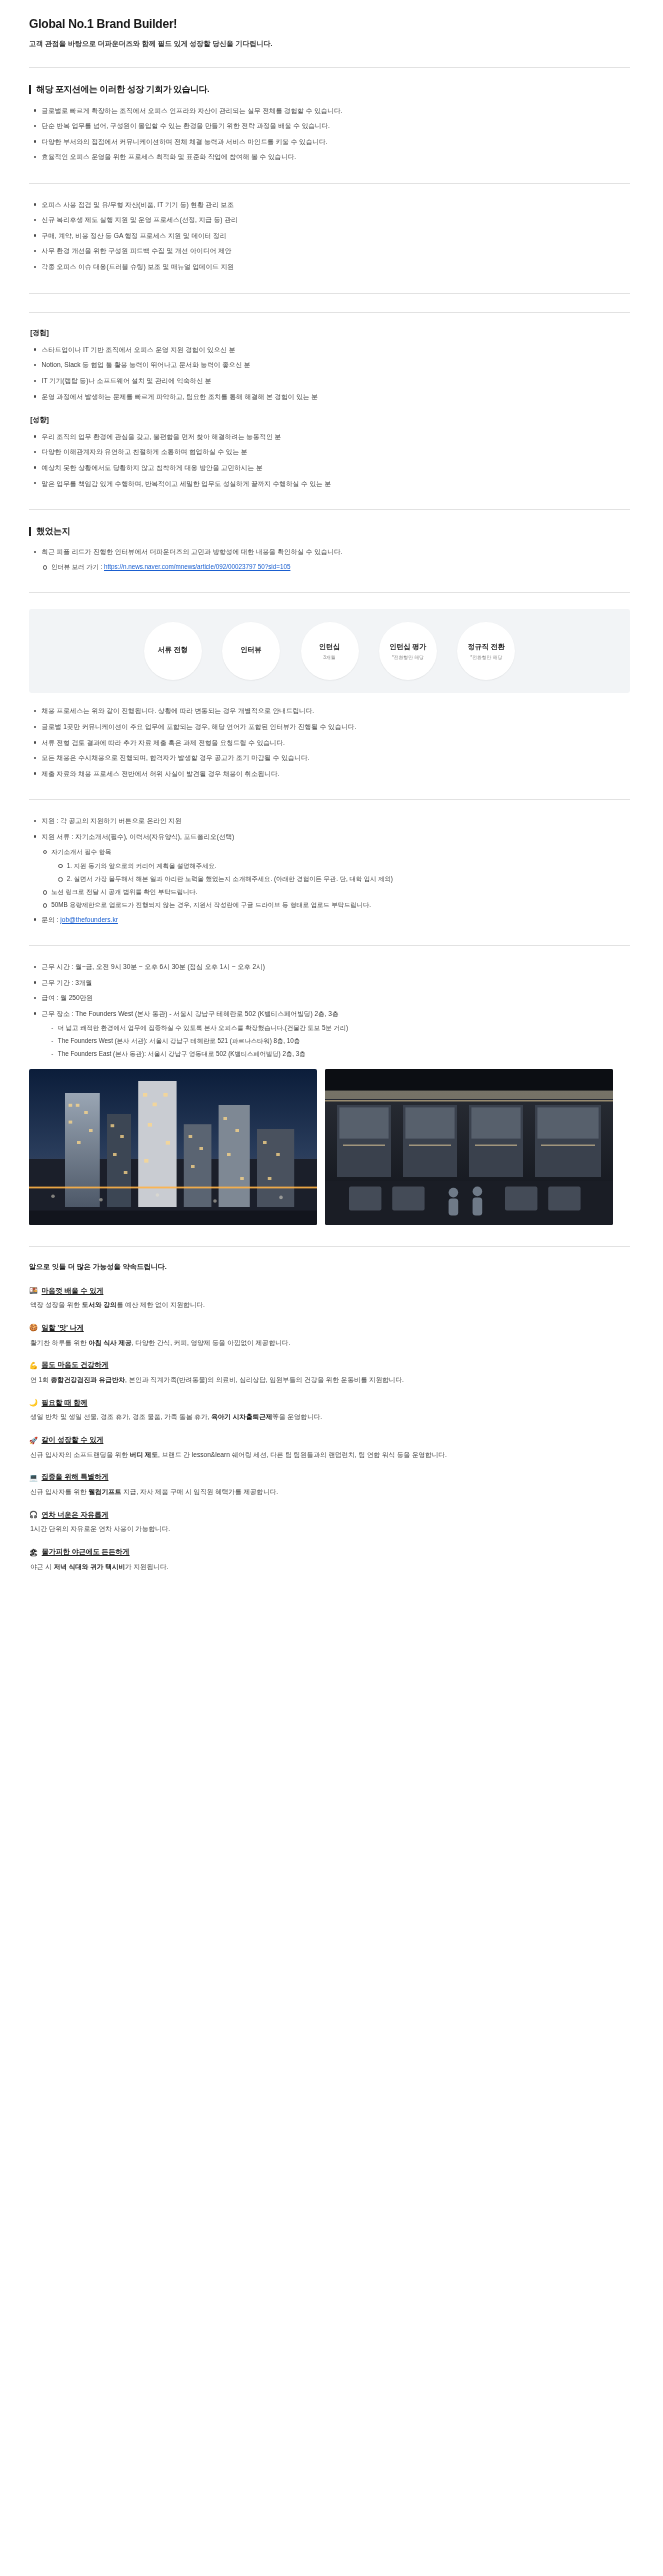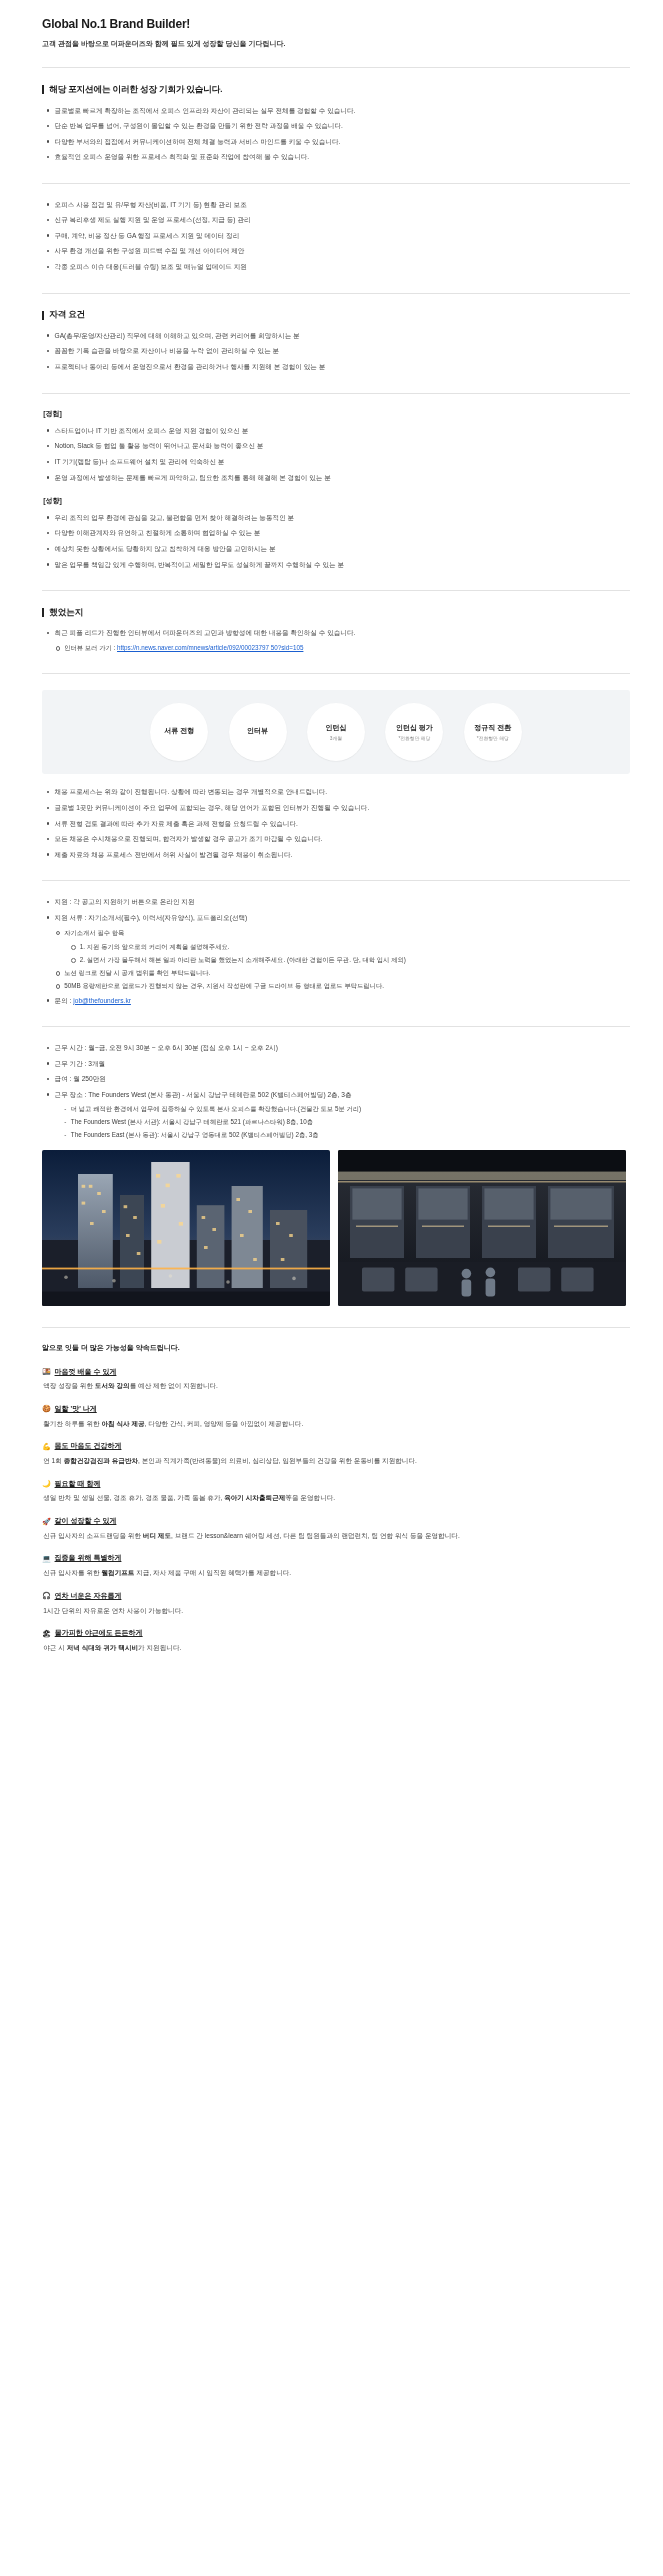--- a/index.html
+++ b/index.html
@@ -5,21 +5,21 @@
   * { box-sizing: border-box; }
   body {
     margin: 0;
     background: #ffffff;
     font-family: "Liberation Sans", sans-serif;
     color: #333333;
     width: 664px;
   }
   .page {
     width: 664px;
-    padding: 17px 34px 24px 42px;
+    padding: 17px 34px 24px 29px;
   }
   h1.title {
     font-size: 12px;
     font-weight: bold;
     color: #1a1a1a;
     margin: 0 0 8.4px 0;
     letter-spacing: -0.2px;
   }
   .subtitle {
     font-size: 7px;
@@ -231,31 +231,20 @@
       <li>오피스 사용 점검 및 유/무형 자산(비품, IT 기기 등) 현황 관리 보조</li>
       <li>신규 복리후생 제도 실행 지원 및 운영 프로세스(선정, 지급 등) 관리</li>
       <li>구매, 계약, 비용 정산 등 GA 행정 프로세스 지원 및 데이터 정리</li>
       <li>사무 환경 개선을 위한 구성원 피드백 수집 및 개선 아이디어 제안</li>
       <li>각종 오피스 이슈 대응(트러블 슈팅) 보조 및 매뉴얼 업데이트 지원</li>
     </ul>
   </section>
 
   <hr class="div">
 
-  <section>
-    <div class="sec-head">
-      <span class="sec-bar"></span>
-      <span class="sec-title">자격 요건</span>
-    </div>
-    <ul class="bul">
-      <li>GA(총무/운영/자산관리) 직무에 대해 이해하고 있으며, 관련 커리어를 희망하시는 분</li>
-      <li>꼼꼼한 기록 습관을 바탕으로 자산이나 비용을 누락 없이 관리하실 수 있는 분</li>
-      <li>프로젝티나 동아리 등에서 운영진으로서 환경을 관리하거나 행사를 지원해 본 경험이 있는 분</li>
-    </ul>
-  </section>
 
   <hr class="div">
 
   <section>
 
     <div class="group">
       <div class="group-label">[경험]</div>
       <ul class="bul">
         <li>스타트업이나 IT 기반 조직에서 오피스 운영 지원 경험이 있으신 분</li>
         <li>Notion, Slack 등 협업 툴 활용 능력이 뛰어나고 문서화 능력이 좋으신 분</li>

